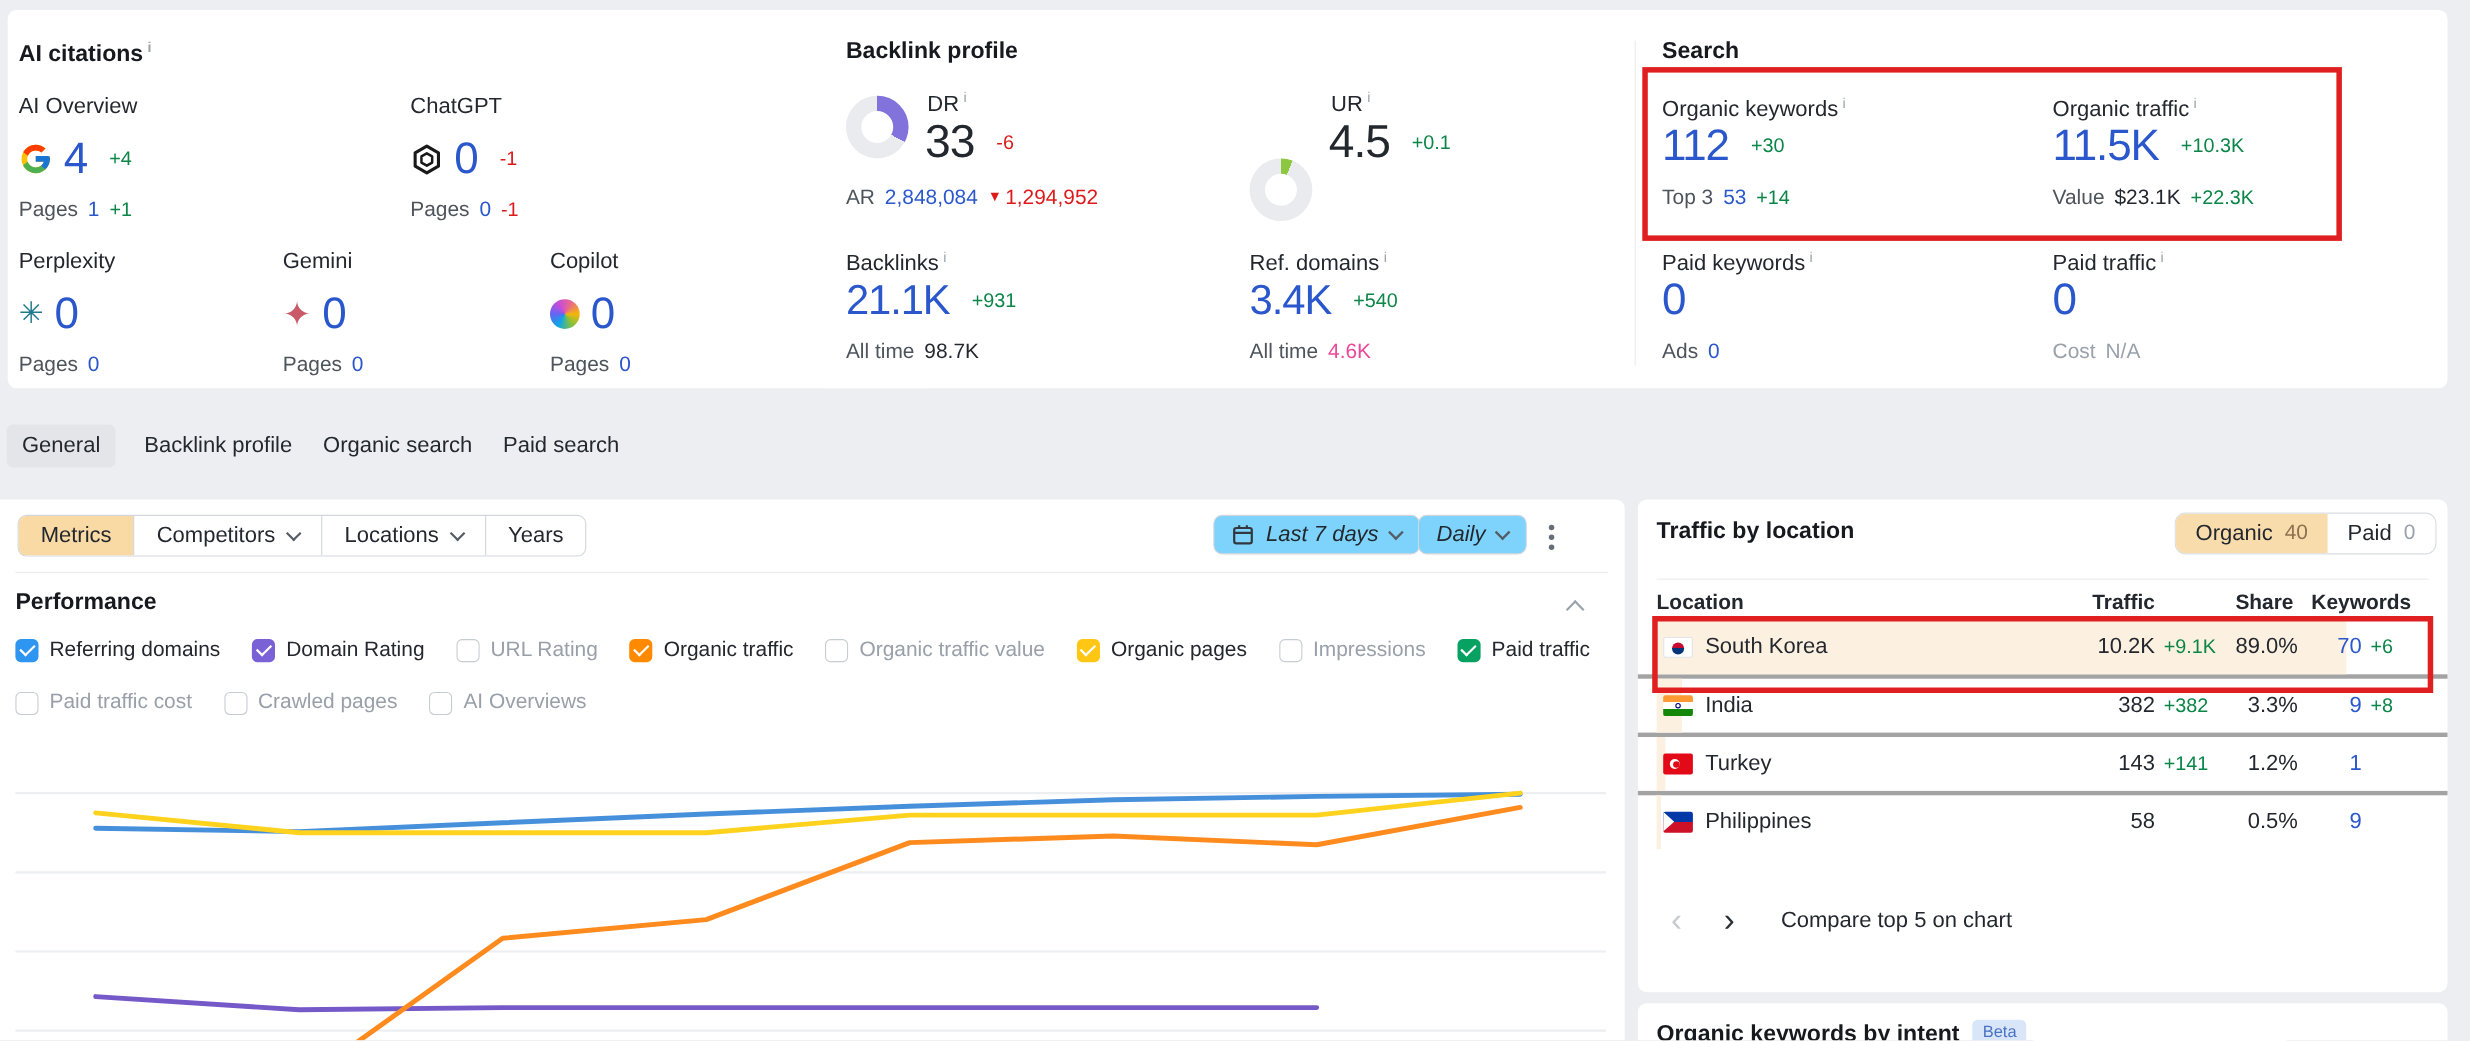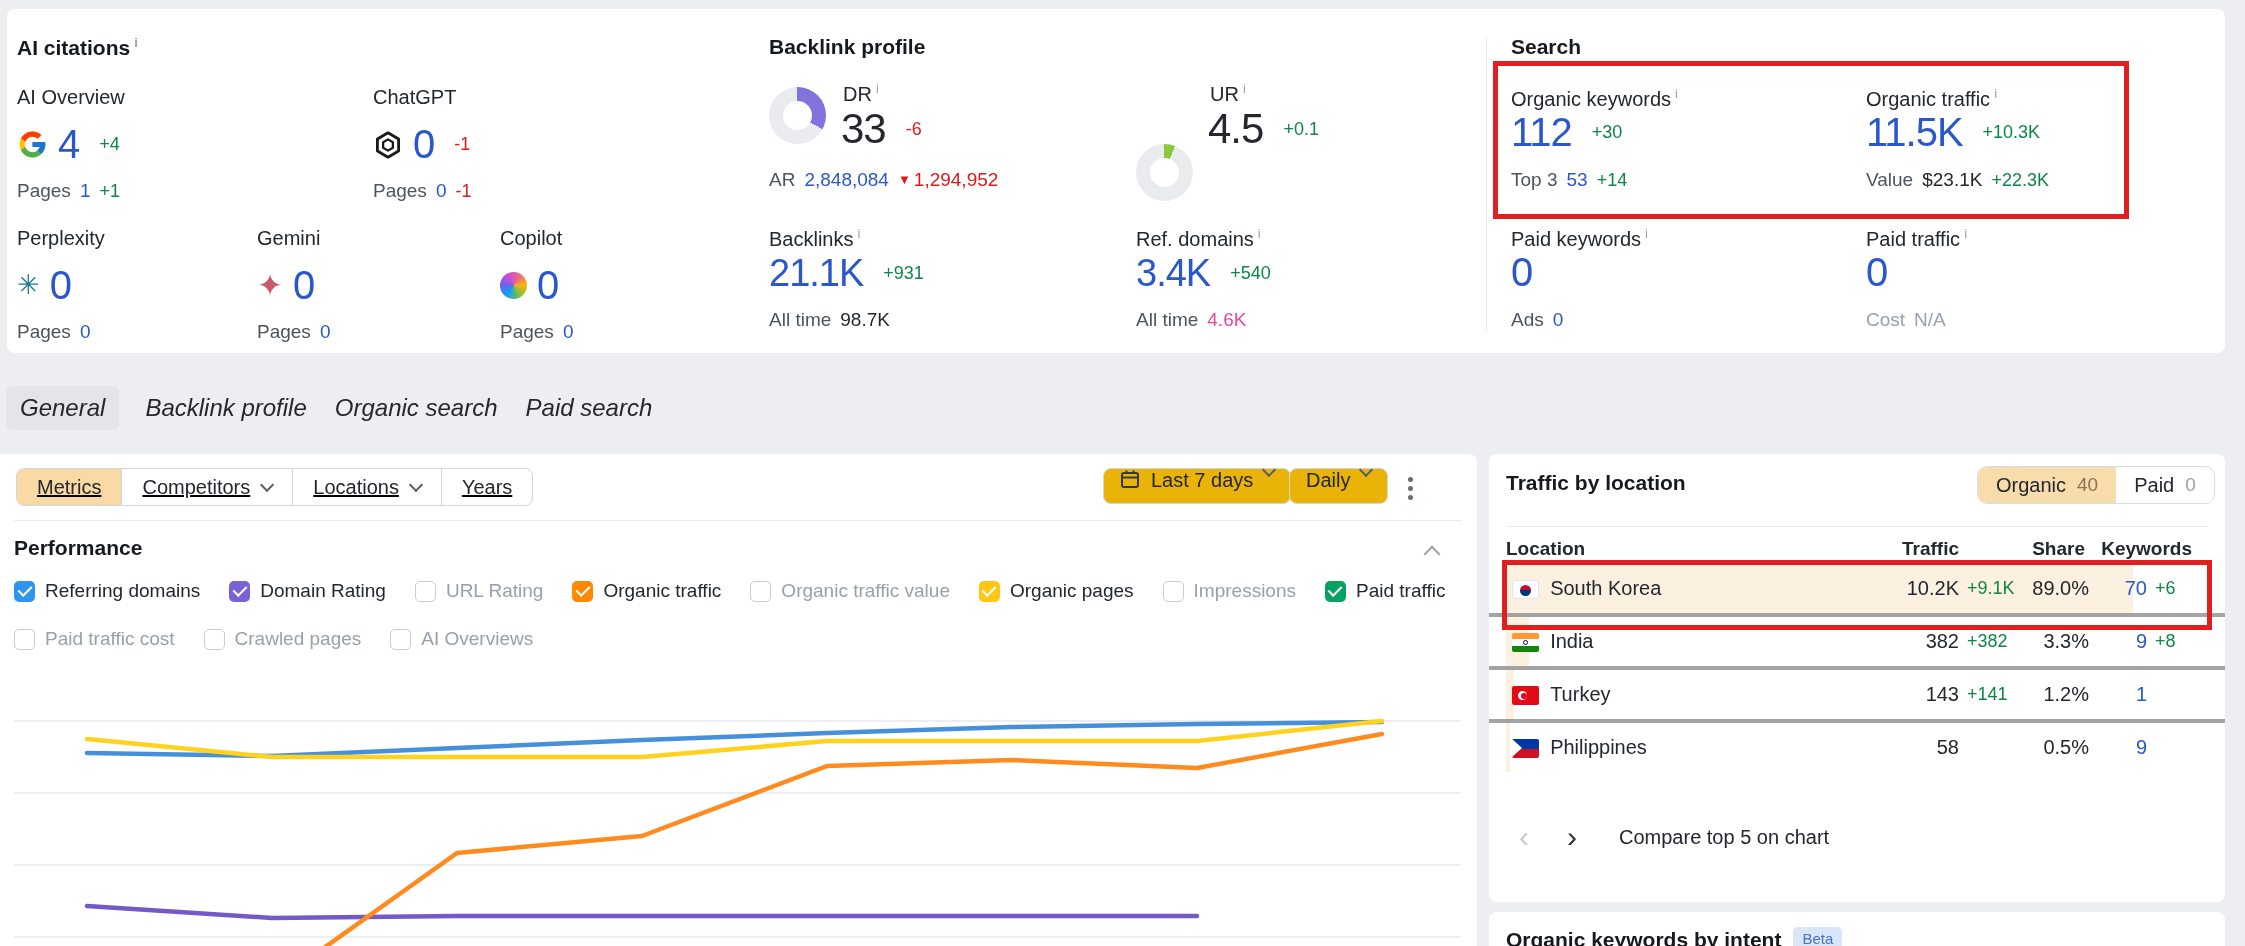--- a/index.html
+++ b/index.html
@@ -28,28 +28,28 @@
   .star-ppx{color:#1F7A8C;font-size:27px;line-height:1;}
   .star-gem{color:#C95A68;font-size:31px;line-height:1;}
   .copilot-dot{width:27px;height:27px;border-radius:50%;display:inline-block;
     background:conic-gradient(from 210deg,#0EA5E9,#6366F1,#C94BD9,#E86A8A,#F5B60B,#7CC142,#0EA5E9);}
   .donut{width:57px;height:57px;border-radius:50%;position:relative;}
   .donut::after{content:"";position:absolute;inset:14px;background:#fff;border-radius:50%;}
   .vdiv{position:absolute;width:1px;background:#E9EBED;}
   .hdiv{position:absolute;height:1px;background:#E9EBED;}
   
   .tabs{position:absolute;left:6px;top:386px;display:flex;gap:24px;align-items:center;}
-  .tab{font-size:24px;color:#23272E;padding:8px 2px;border-radius:6px;cursor:pointer;font-style:italic;}
+  .tab{font-size:20px;color:#23272E;padding:8px 2px;border-radius:6px;cursor:pointer;}
   .tab.active{background:#E3E5E8;padding:8px 14px;}
   
-  .seg{display:flex;border:1px solid #D2D6DC;border-radius:8px;background:#fff;height:36px;overflow:hidden;text-decoration:underline;}
+  .seg{display:flex;border:1px solid #D2D6DC;border-radius:8px;background:#fff;height:36px;overflow:hidden;}
   .seg>div{padding:0 20px;display:flex;align-items:center;gap:12px;font-size:20px;color:#23272E;border-left:1px solid #D2D6DC;cursor:pointer;}
   .seg>div:first-child{border-left:none;}
   .seg>div.sel{background:#F9D9A4;}
-  .btn{border:1px solid #D2D6DC;border-radius:8px;height:36px;display:inline-flex;gap:11px;padding:0 16px;font-size:20px;color:#23272E;background:#eab308;box-sizing:border-box;cursor:pointer;}
+  .btn{border:1px solid #D2D6DC;border-radius:8px;height:36px;display:inline-flex;align-items:center;gap:11px;padding:0 16px;font-size:20px;color:#23272E;background:#7dd3fc;box-sizing:border-box;cursor:pointer;font-style:italic;}
   .chv{display:inline-block;width:8px;height:8px;border-right:2px solid #555C66;border-bottom:2px solid #555C66;transform:rotate(45deg);margin-top:-4px;}
   .chv-up{display:inline-block;width:10px;height:10px;border-right:2px solid #9AA2AB;border-bottom:2px solid #9AA2AB;transform:rotate(-135deg);margin-top:6px;cursor:pointer;}
   .kebab{display:flex;flex-direction:column;gap:4px;cursor:pointer;padding:4px;}
   .kebab i{width:5px;height:5px;border-radius:50%;background:#666D77;}
   
   .cbrow{display:flex;gap:29px;align-items:center;}
   .cb{display:flex;align-items:center;gap:10px;font-size:19px;color:#23272E;cursor:pointer;}
   .cb .box{width:21px;height:21px;border-radius:5px;background:var(--c,#888);display:flex;align-items:center;justify-content:center;flex:none;}
   .cb .box::after{content:"";width:6px;height:11px;border-right:2.5px solid #fff;border-bottom:2.5px solid #fff;transform:rotate(45deg);margin-top:-3px;}
   .cb.off{color:#99A0A9;}

